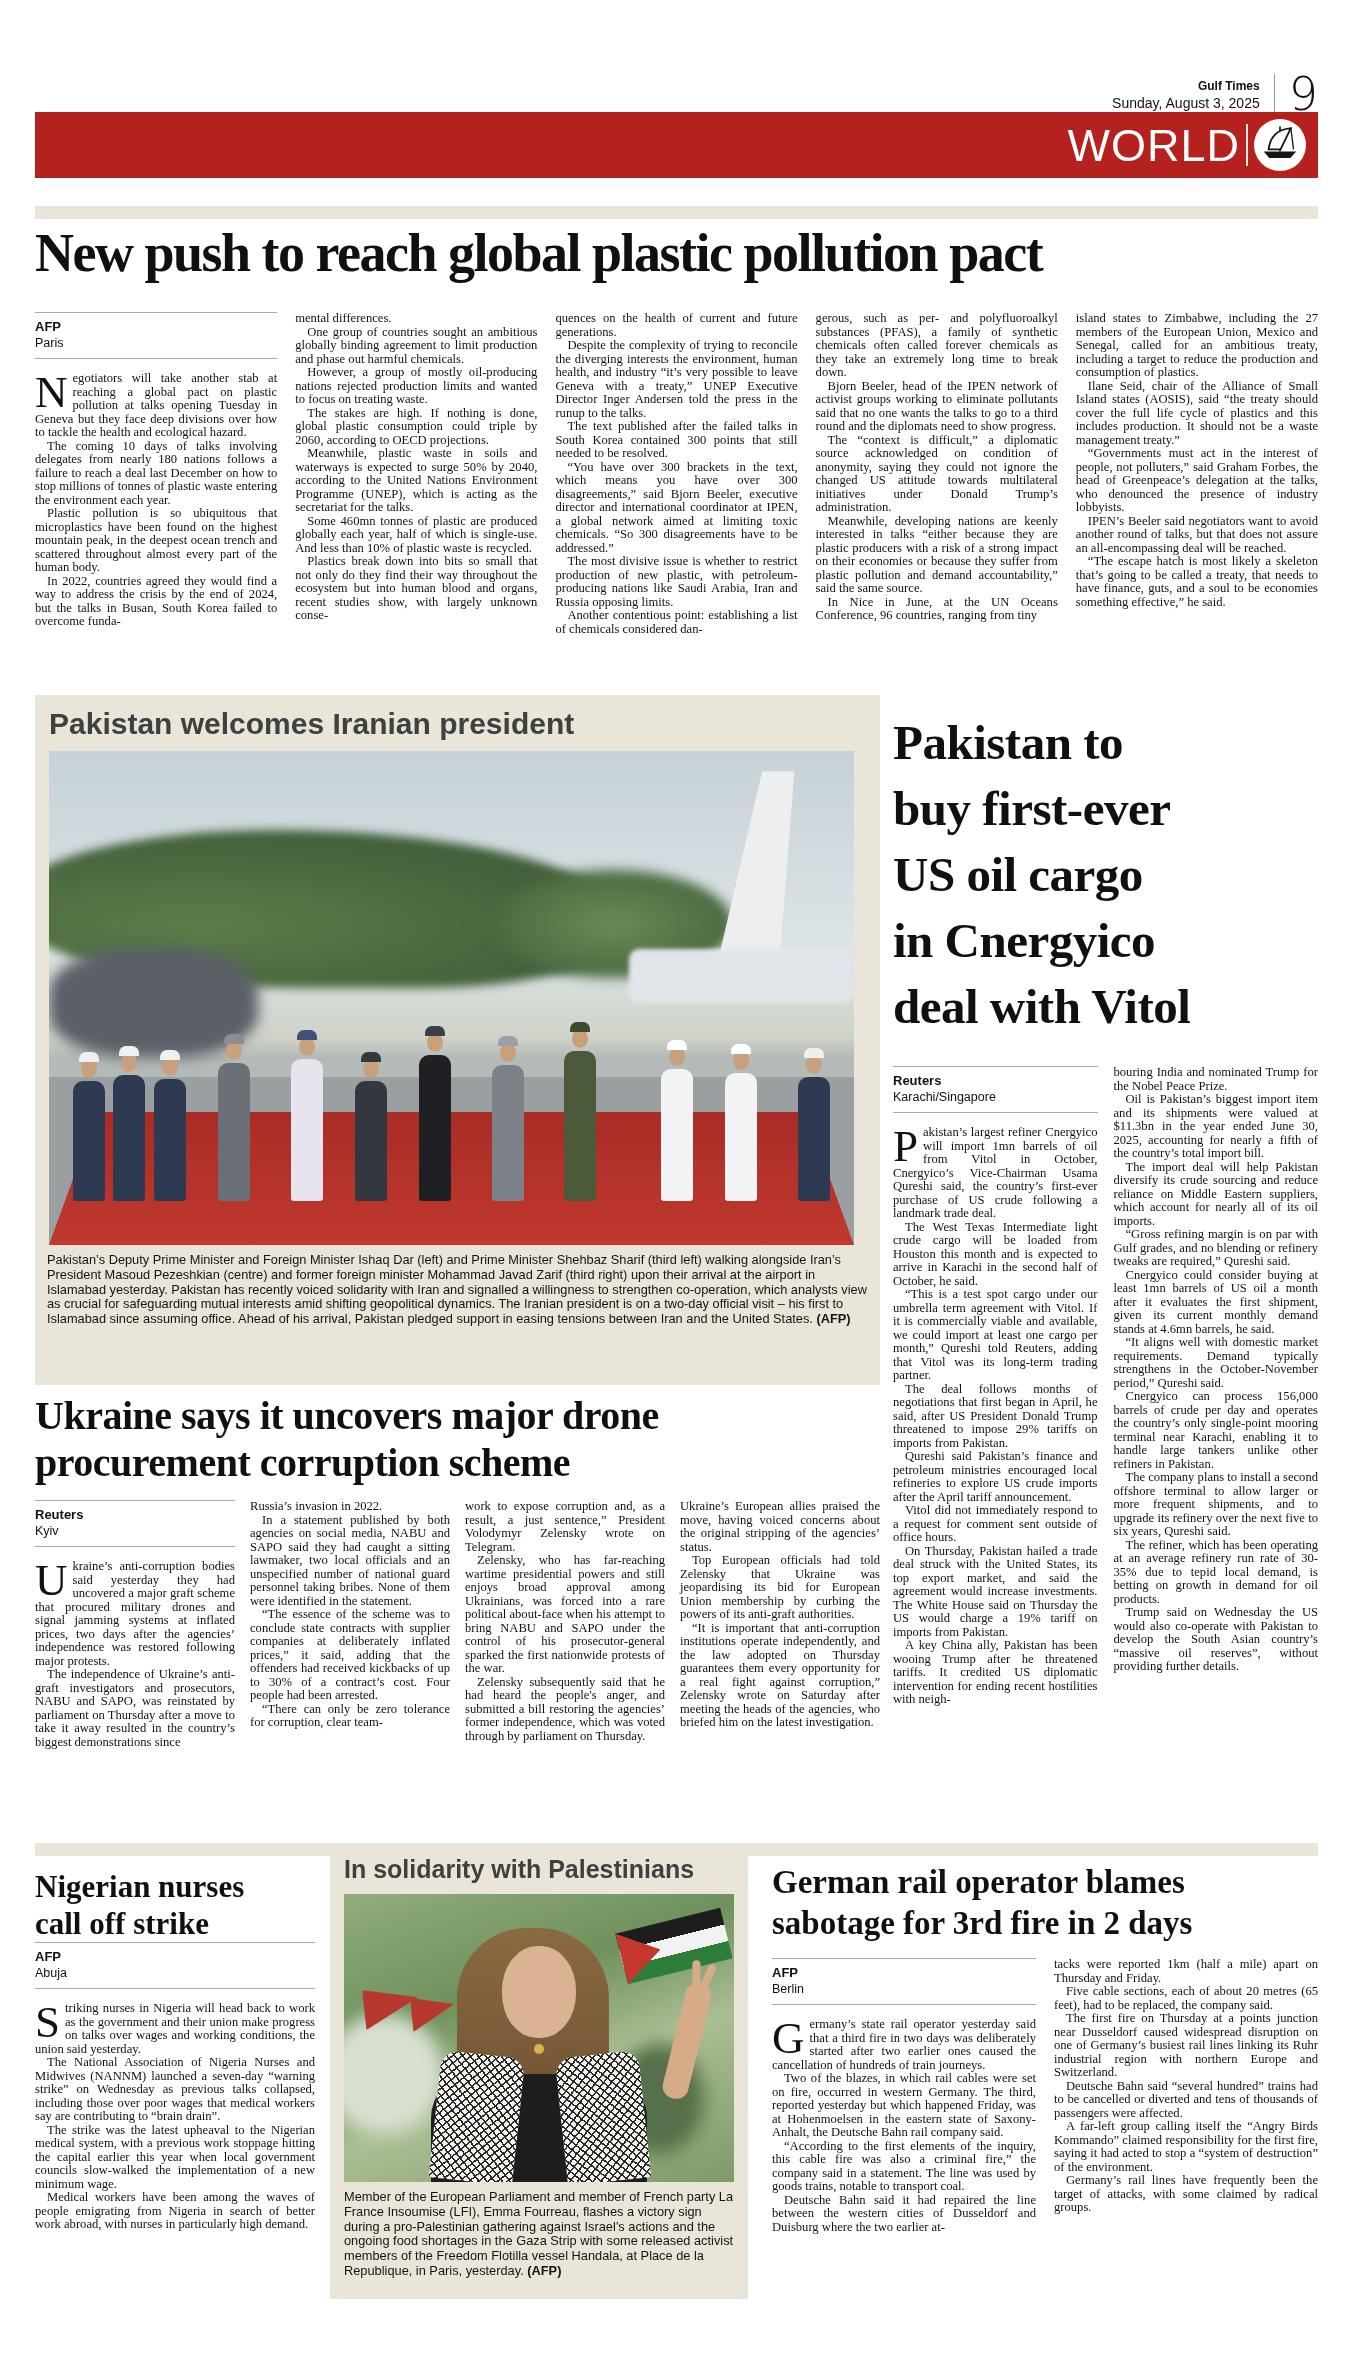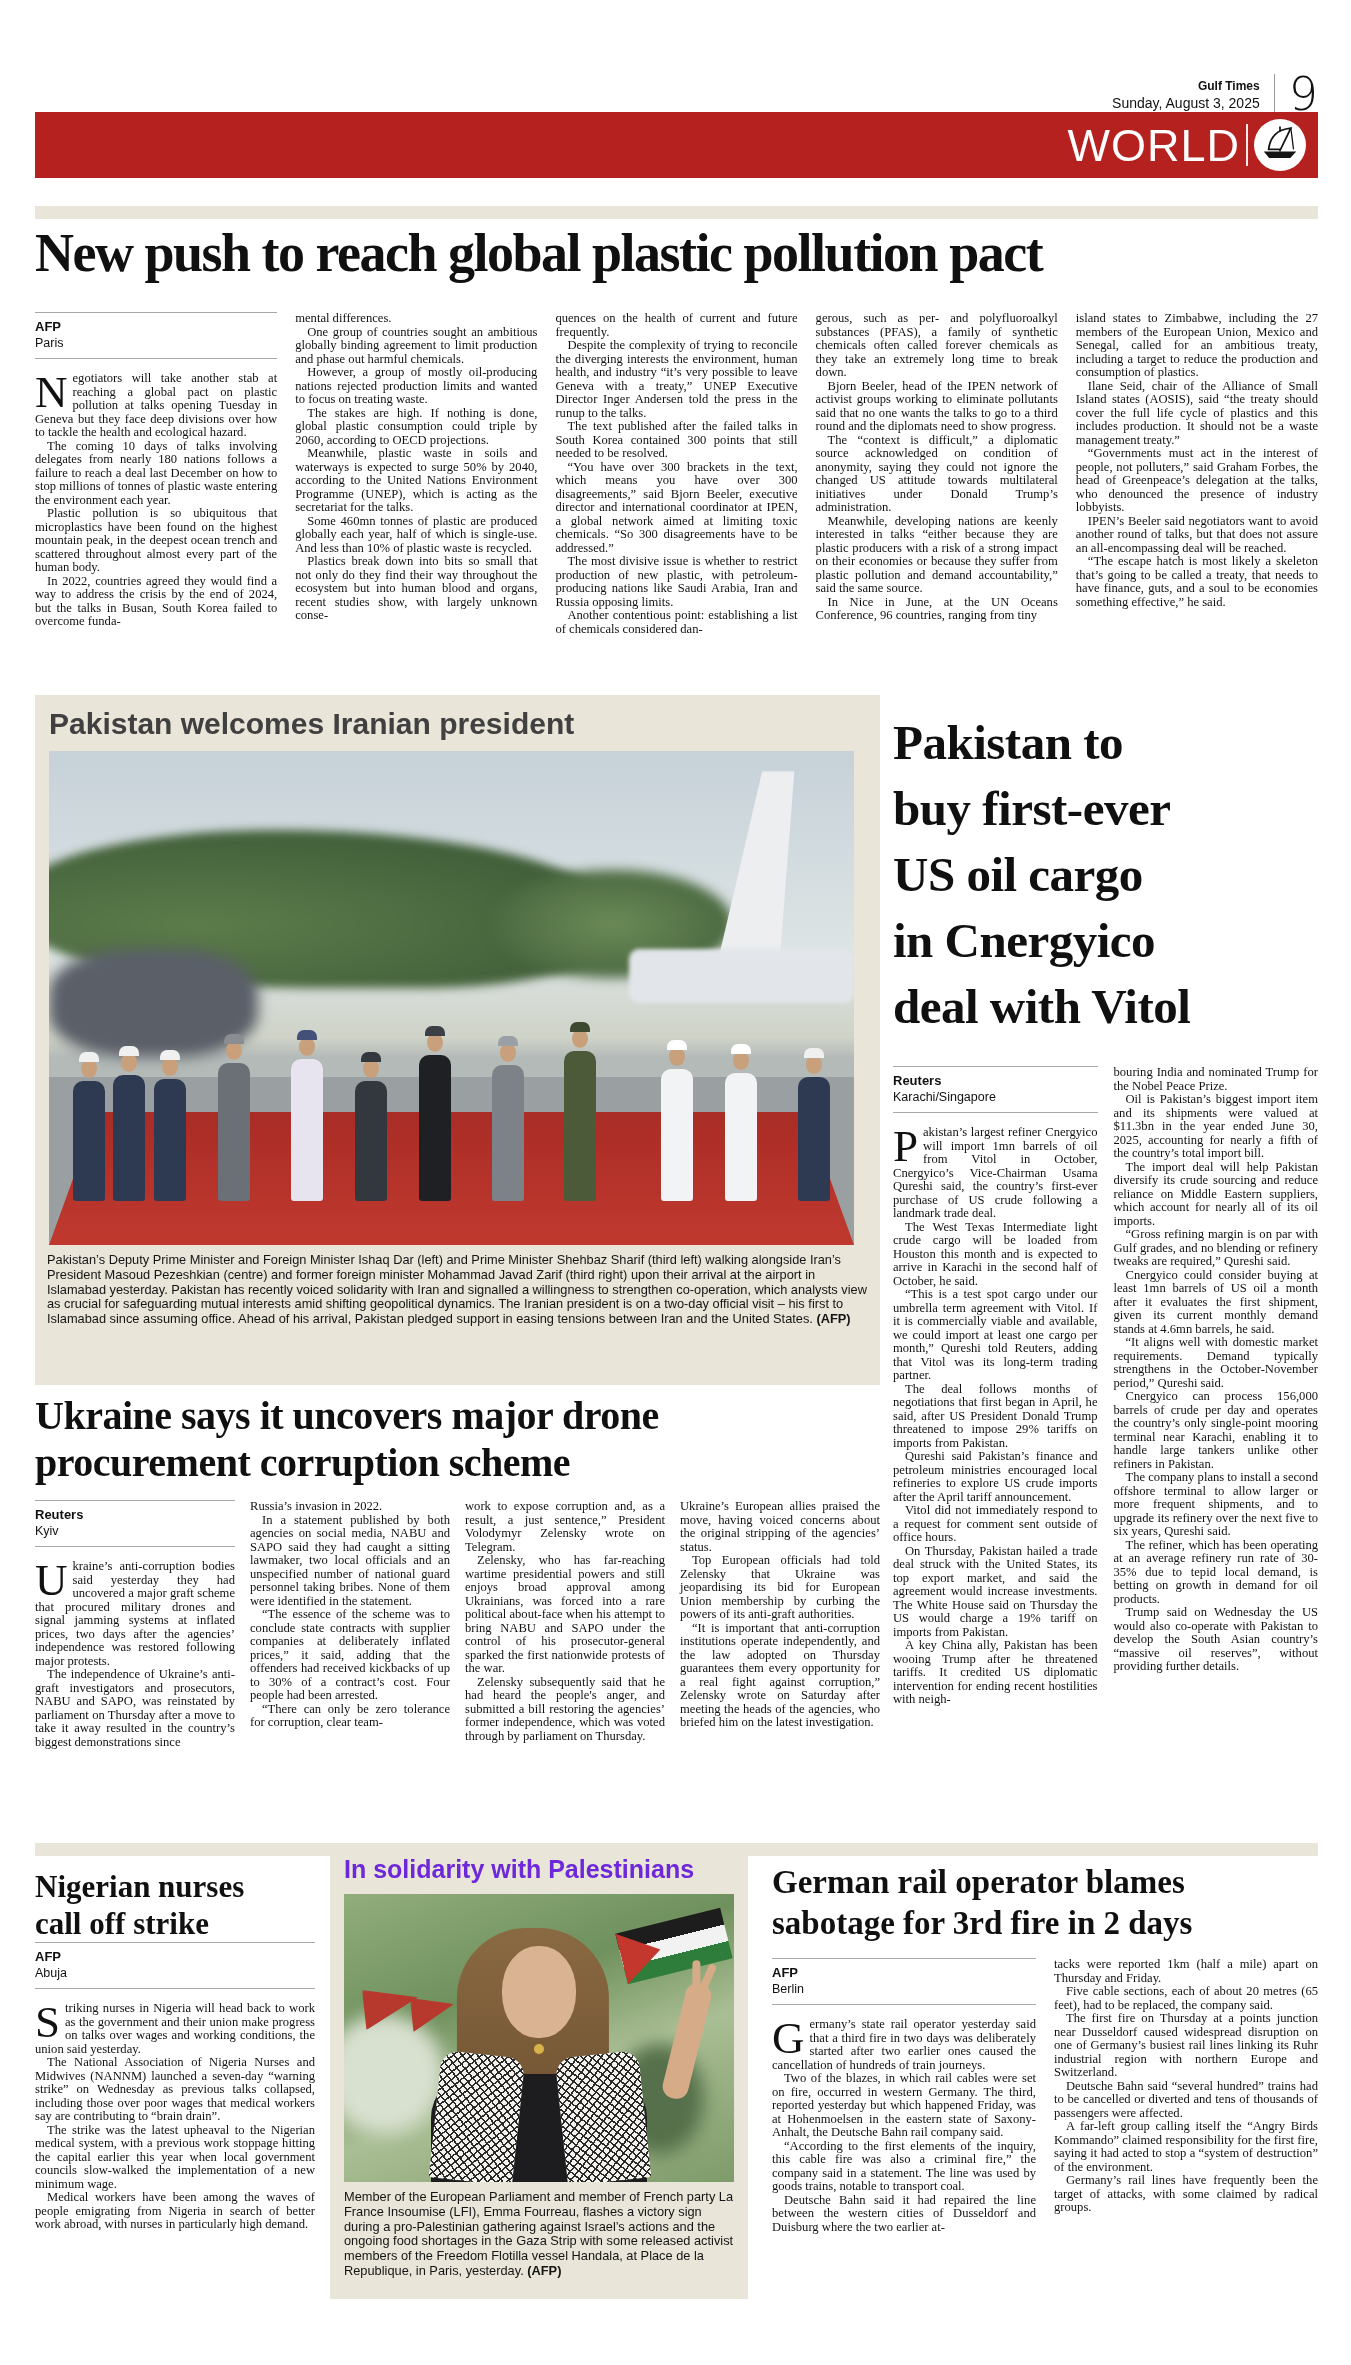--- a/index.html
+++ b/index.html
@@ -28,21 +28,21 @@
   
   .hl{font-weight:bold;color:#101010;white-space:pre-line;}
   .lead-hl{position:absolute;left:35px;top:224px;width:1283px;font-size:54px;line-height:58px;letter-spacing:-1.5px;white-space:nowrap;}
   .oil-hl{font-size:49px;line-height:66px;letter-spacing:-0.5px;padding-top:10px;margin-bottom:26px;}
   .ukr-hl{font-size:40px;line-height:47px;letter-spacing:-0.5px;margin-bottom:14px;}
   .nig-hl{font-size:31px;line-height:37px;}
   .ger-hl{font-size:33px;line-height:41px;width:520px;margin-bottom:14px;}
   .green-hl{font-family:"Liberation Sans",sans-serif;font-weight:bold;font-size:30px;line-height:34px;
             color:#404040;margin:4px 0 10px 2px;}
   .blue-hl{font-family:"Liberation Sans",sans-serif;font-weight:bold;font-size:25px;line-height:29px;
-           color:#6d28d9;margin:2px 0 10px 0;}
+           color:#404040;margin:2px 0 10px 0;}
 
   
   .byl{border-top:1px solid #a9a9a9;border-bottom:1px solid #a9a9a9;padding:6px 0 8px;margin-bottom:13px;}
   .byl .ag{font-family:"Liberation Sans",sans-serif;font-weight:bold;font-size:13px;line-height:15px;}
   .byl .ct{font-family:"Liberation Sans",sans-serif;font-size:12.5px;line-height:14px;margin-top:2px;}
 
   
   .bt p{font-size:12.6px;line-height:13.5px;margin:0;text-indent:12px;text-align:justify;}
   .bt p:first-child{text-indent:0;}
   .dc p:first-child::first-letter{float:left;font-size:45px;line-height:36px;padding:2px 5px 0 0;font-weight:400;}
@@ -172,21 +172,21 @@
     <div class="col bt">
         <p>mental differences.</p>
         <p>One group of countries sought an ambitious globally binding agreement to limit production and phase out harmful chemicals.</p>
         <p>However, a group of mostly oil-producing nations rejected production limits and wanted to focus on treating waste.</p>
         <p>The stakes are high. If nothing is done, global plastic consumption could triple by 2060, according to OECD projections.</p>
         <p>Meanwhile, plastic waste in soils and waterways is expected to surge 50% by 2040, according to the United Nations Environment Programme (UNEP), which is acting as the secretariat for the talks.</p>
         <p>Some 460mn tonnes of plastic are produced globally each year, half of which is single-use. And less than 10% of plastic waste is recycled.</p>
         <p>Plastics break down into bits so small that not only do they find their way throughout the ecosystem but into human blood and organs, recent studies show, with largely unknown conse-</p>
       </div>
     <div class="col bt">
-        <p>quences on the health of current and future frequently.</p>
+        <p>quences on the health of current and future generations.</p>
         <p>Despite the complexity of trying to reconcile the diverging interests the environment, human health, and industry “it’s very possible to leave Geneva with a treaty,” UNEP Executive Director Inger Andersen told the press in the runup to the talks.</p>
         <p>The text published after the failed talks in South Korea contained 300 points that still needed to be resolved.</p>
         <p>“You have over 300 brackets in the text, which means you have over 300 disagreements,” said Bjorn Beeler, executive director and international coordinator at IPEN, a global network aimed at limiting toxic chemicals. “So 300 disagreements have to be addressed.”</p>
         <p>The most divisive issue is whether to restrict production of new plastic, with petroleum-producing nations like Saudi Arabia, Iran and Russia opposing limits.</p>
         <p>Another contentious point: establishing a list of chemicals considered dan-</p>
       </div>
     <div class="col bt">
         <p>gerous, such as per- and polyfluoroalkyl substances (PFAS), a family of synthetic chemicals often called forever chemicals as they take an extremely long time to break down.</p>
         <p>Bjorn Beeler, head of the IPEN network of activist groups working to eliminate pollutants said that no one wants the talks to go to a third round and the diplomats need to show progress.</p>
         <p>The “context is difficult,” a diplomatic source acknowledged on condition of anonymity, saying they could not ignore the changed US attitude towards multilateral initiatives under Donald Trump’s administration.</p>

